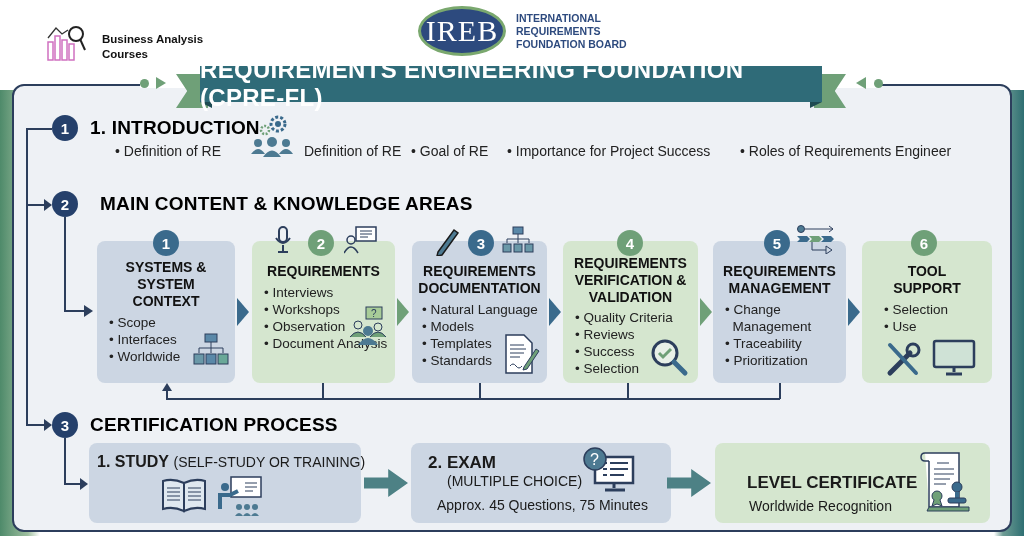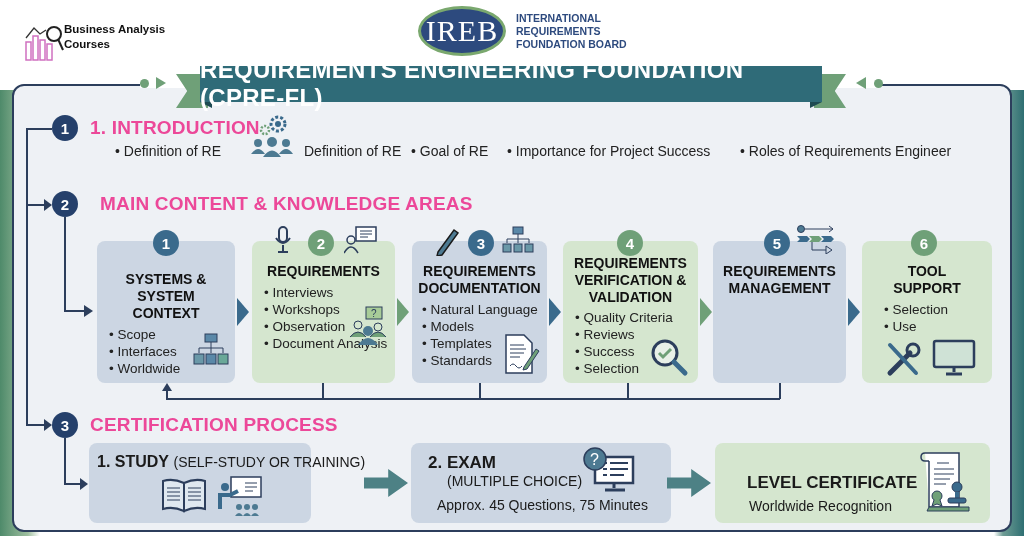--- a/index.html
+++ b/index.html
@@ -1,34 +1,34 @@
 <!DOCTYPE html>
 <html><head>
 <meta charset="utf-8">
 <style>
 *{box-sizing:border-box;margin:0;padding:0}
 body{width:1024px;height:536px;overflow:hidden;position:relative;background:#ffffff;font-family:"Liberation Sans",sans-serif;color:#1a1a1a}
 .bgL{position:absolute;left:0;top:90px;width:40px;height:446px;background:linear-gradient(90deg,#4e8a6a,#9fbf9f 70%,rgba(255,255,255,0));}
 .bgR{position:absolute;right:0;top:90px;width:30px;height:446px;background:linear-gradient(270deg,#2e6f72,#6e9c94 70%,rgba(255,255,255,0));}
 .frame{position:absolute;left:12px;top:84px;width:1000px;height:448px;border:2px solid #2c3e5c;border-radius:12px;background:#eef1f5;}
 .frame-top-gap{position:absolute;left:140px;top:78px;width:740px;height:10px;background:#fff}
-.logo-bac{position:absolute;left:24px;top:22px;display:flex;align-items:flex-start;gap:0}
+.logo-bac{position:absolute;left:46px;top:22px;display:flex;align-items:flex-end;gap:16px}
 .logo-bac .txt{font-weight:bold;font-size:11.5px;line-height:15px;color:#111}
 .ireb{position:absolute;left:418px;top:6px;display:flex;align-items:center;gap:10px}
 .ireb-oval{width:88px;height:50px;border-radius:50%;background:#2d4a7e;border:3px solid #7aa86e;color:#fff;font-family:"Liberation Serif",serif;font-size:30px;display:flex;align-items:center;justify-content:center;letter-spacing:1px}
 .ireb-txt{font-size:10.5px;font-weight:bold;color:#2d4a7e;line-height:13px}
 .banner{position:absolute;left:200px;top:66px;width:622px;height:36px;background:#2f6b78;color:#fff;font-weight:bold;font-size:24px;display:flex;align-items:center;justify-content:center;letter-spacing:0.3px}
 .ribbon-l{position:absolute;left:176px;top:74px;width:32px;height:34px;background:#6fa078;clip-path:polygon(0 0,100% 0,100% 100%,0 100%,35% 50%)}
 .ribbon-r{position:absolute;left:814px;top:74px;width:32px;height:34px;background:#6fa078;clip-path:polygon(0 0,100% 0,65% 50%,100% 100%,0 100%)}
 .fold-l{position:absolute;left:200px;top:102px;width:12px;height:6px;background:#1e4a52;clip-path:polygon(0 0,100% 0,100% 100%)}
 .fold-r{position:absolute;left:810px;top:102px;width:12px;height:6px;background:#1e4a52;clip-path:polygon(0 0,100% 0,0 100%)}
 .dot{position:absolute;width:9px;height:9px;border-radius:50%;background:#6fa078}
 .tri{position:absolute;width:0;height:0;border-top:6px solid transparent;border-bottom:6px solid transparent}
 .num-circle{position:absolute;width:26px;height:26px;border-radius:50%;background:#25406b;color:#fff;font-weight:bold;font-size:15px;display:flex;align-items:center;justify-content:center}
-.sec-title{position:absolute;font-weight:bold;font-size:19px;color:#ec4899;letter-spacing:0.2px}
+.sec-title{position:absolute;font-weight:bold;font-size:19px;color:#000000;letter-spacing:0.2px}
 .intro-items{position:absolute;top:143px;font-size:14px;color:#222}
 .line{position:absolute;background:#2c3e5c}
 .card{position:absolute;top:241px;height:142px;border-radius:8px;padding:0 6px}
 .card.blue{background:#ccd6e3}
 .card.green{background:#d5e6cf}
 .card h3{font-size:14px;font-weight:bold;text-align:center;line-height:17px;color:#111}
 .card ul{list-style:none;font-size:13.5px;line-height:17px;color:#222;margin-top:4px}
 .card li:before{content:"• ";}
 .card li.cont:before{content:"\00a0\00a0";}
 .badge{position:absolute;top:230px;width:26px;height:26px;border-radius:50%;color:#fff;font-weight:bold;font-size:15px;display:flex;align-items:center;justify-content:center}
@@ -113,21 +113,21 @@
 <div class="intro-items" style="left:507px">• Importance for Project Success</div>
 <div class="intro-items" style="left:740px">• Roles of Requirements Engineer</div>
 
 <div class="num-circle" style="left:52px;top:191px">2</div>
 <div class="sec-title" style="left:100px;top:193px">MAIN CONTENT &amp; KNOWLEDGE AREAS</div>
 <div class="line" style="left:64px;top:217px;width:2px;height:94px"></div>
 <div class="line" style="left:64px;top:310px;width:22px;height:2px"></div>
 <div class="tri" style="left:84px;top:305px;border-left:9px solid #2c3e5c"></div>
 
 <div class="card blue" style="left:97px;width:138px">
-  <h3 style="margin-top:30px">SYSTEMS &amp;</h3>
+  <h3 style="margin-top:18px">SYSTEMS &amp;</h3>
   <h3>SYSTEM CONTEXT</h3>
   <ul style="padding-left:6px">
     <li>Scope</li>
     <li>Interfaces</li>
     <li>Worldwide</li>
   </ul>
   <span style="position:absolute;left:96px;top:92px">
     <svg width="36" height="36" viewBox="0 0 36 36">
         <rect x="12" y="1" width="12" height="8" fill="#5a88a8" stroke="#2c3e5c"></rect>
         <path d="M18 9v6M6 15h24M6 15v5M18 15v5M30 15v5" stroke="#2c3e5c" fill="none"></path>
@@ -228,20 +228,26 @@
         <path d="M25 25l11 11" stroke="#3a6a8c" stroke-width="5" stroke-linecap="round"></path>
       </svg>
   </span>
 </div>
 <div class="badge g" style="left:617px">4</div>
 <div class="chev" style="left:700px;top:298px;border-left-color:#6fa078"></div>
 
 <div class="card blue" style="left:713px;width:133px">
   <h3 style="margin-top:22px">REQUIREMENTS</h3>
   <h3>MANAGEMENT</h3>
+  <ul style="padding-left:6px">
+    <li>Change</li>
+    <li class="cont">Management</li>
+    <li>Traceability</li>
+    <li>Prioritization</li>
+  </ul>
 </div>
 <div class="badge b" style="left:764px">5</div>
 <span style="position:absolute;left:796px;top:224px">
   <svg width="40" height="30" viewBox="0 0 40 30">
       <circle cx="5" cy="5" r="3.5" fill="#4d7a92" stroke="#2c3e5c"></circle>
       <path d="M9 5h28M33 2l4 3-4 3" stroke="#2c3e5c" fill="none"></path>
       <path d="M1 12h10l3 3-3 3H1l3-3z" fill="#3a6a8c"></path>
       <path d="M13 12h10l3 3-3 3H13l3-3z" fill="#6fa078"></path>
       <path d="M25 12h10l3 3-3 3H25l3-3z" fill="#3a6a8c"></path>
       <path d="M16 18v8h14" stroke="#2c3e5c" fill="none"></path>
@@ -280,21 +286,21 @@
 <div class="line" style="left:479px;top:383px;width:2px;height:16px"></div>
 <div class="line" style="left:627px;top:383px;width:2px;height:16px"></div>
 <div class="line" style="left:779px;top:383px;width:2px;height:16px"></div>
 
 <div class="num-circle" style="left:52px;top:412px">3</div>
 <div class="sec-title" style="left:90px;top:414px">CERTIFICATION PROCESS</div>
 <div class="line" style="left:64px;top:438px;width:2px;height:46px"></div>
 <div class="line" style="left:64px;top:483px;width:18px;height:2px"></div>
 <div class="tri" style="left:80px;top:478px;border-left:8px solid #2c3e5c"></div>
 
-<div class="cert" style="left:89px;width:222px;background:#ccd6e3">
+<div class="cert" style="left:89px;width:272px;background:#ccd6e3">
   <div style="position:absolute;left:8px;top:10px;font-size:16px;white-space:nowrap">
     <b>1. STUDY</b>
     <span style="font-size:14px">(SELF-STUDY OR TRAINING)</span>
   </div>
   <span style="position:absolute;left:72px;top:34px">
     <svg width="46" height="36" viewBox="0 0 46 36">
         <path d="M2 4q10-3 21 2v28q-11-5-21-2z" fill="#dfe8f0" stroke="#2c3e5c" stroke-width="2"></path>
         <path d="M44 4q-10-3-21 2v28q11-5 21-2z" fill="#dfe8f0" stroke="#2c3e5c" stroke-width="2"></path>
         <path d="M6 11h13M6 15h13M6 19h13M6 23h13M27 11h13M27 15h13M27 19h13M27 23h13" stroke="#2c3e5c"></path>
       </svg>

